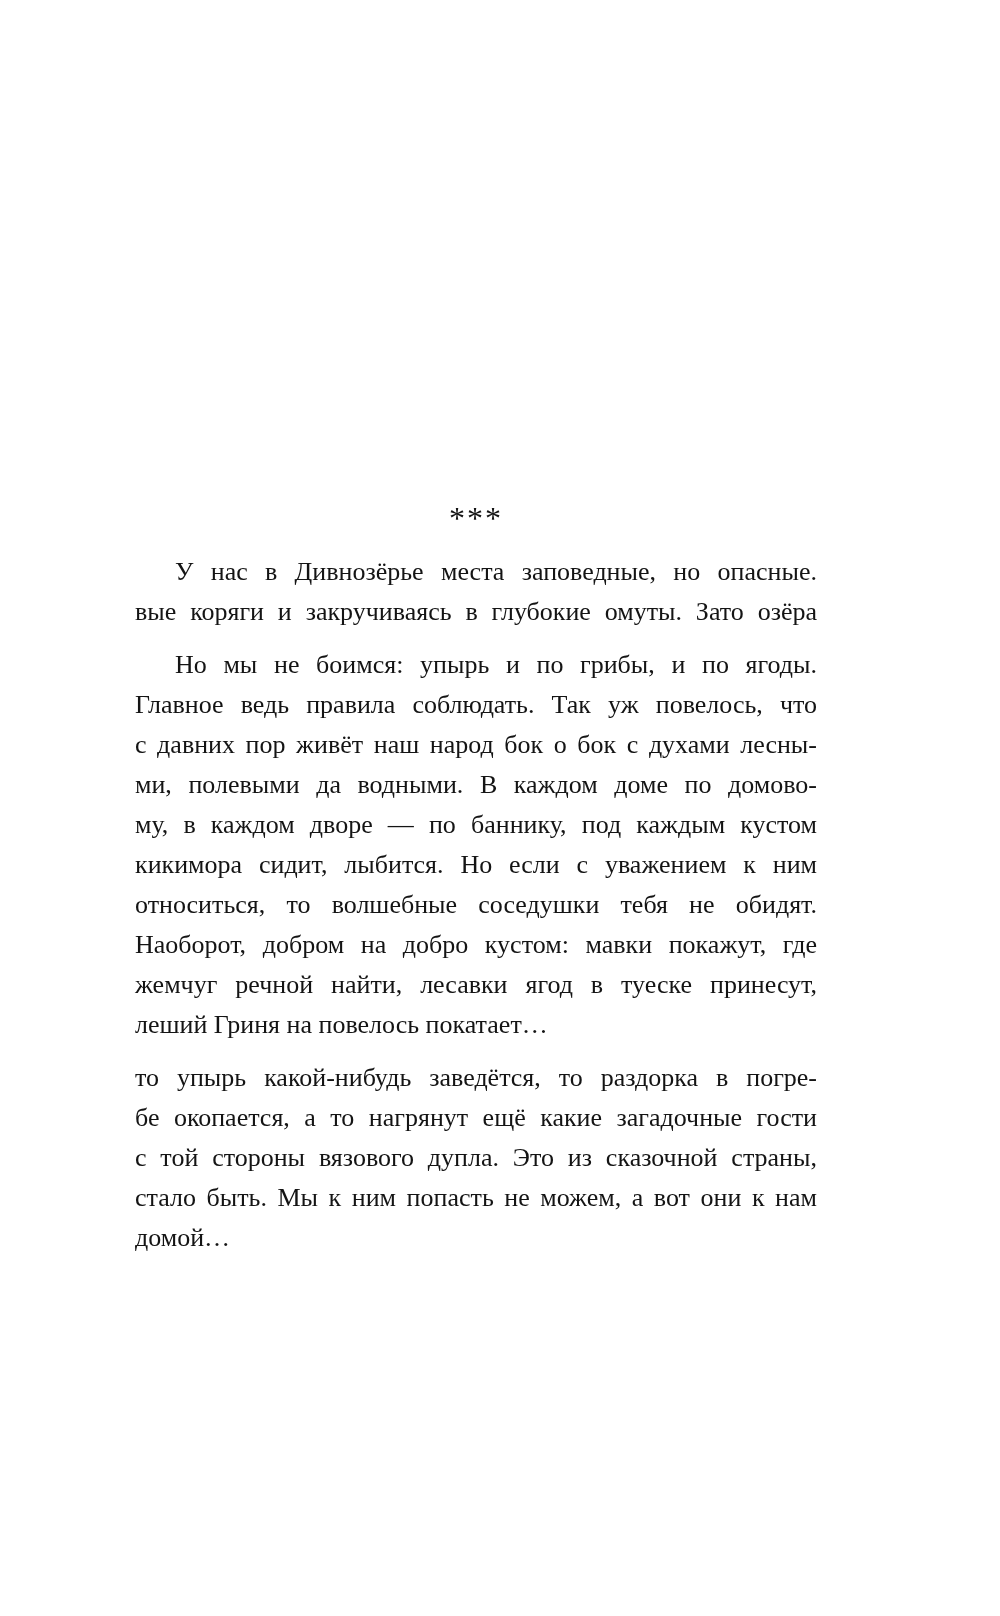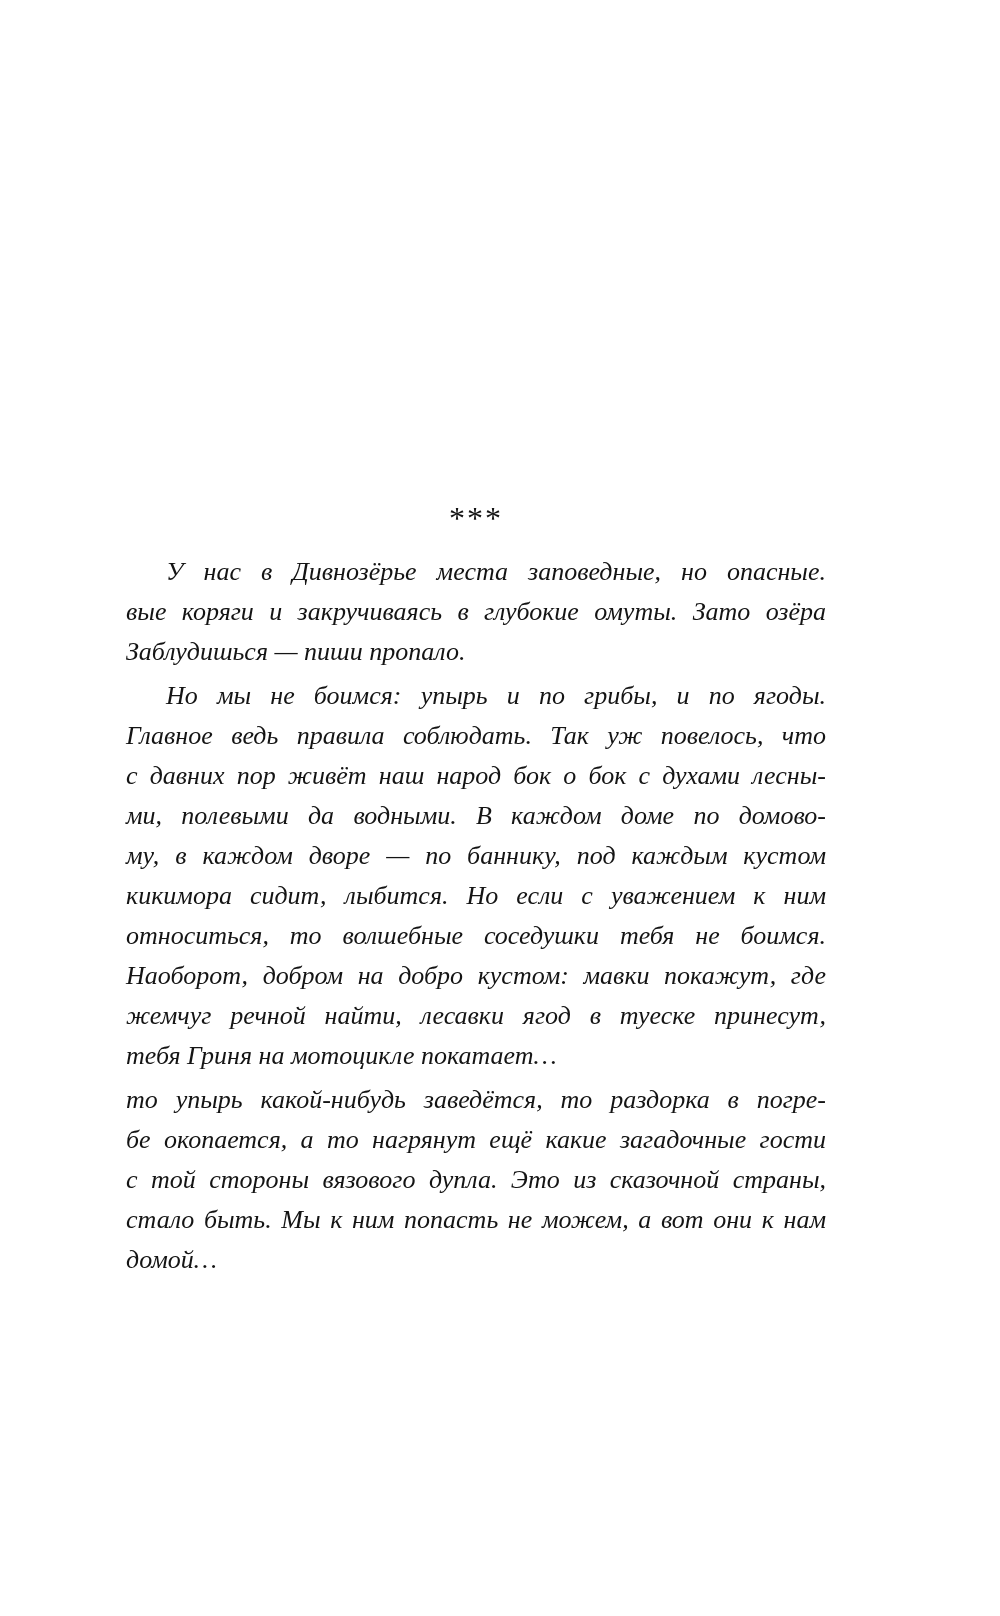--- a/index.html
+++ b/index.html
@@ -24,23 +24,22 @@
   .section-break {
     text-align: center;
     font-size: 32px;
     line-height: 40px;
     height: 40px;
     letter-spacing: 2px;
     margin: 0 0 14px 0;
     font-weight: 400;
   }
   .paragraph {
-    margin: 4px;
+    margin: 13px;
     padding: 0;
-    font-style: italic;
   }
   .line {
     font-size: 26px;
     line-height: 40px;
     text-align: justify;
     text-align-last: justify;
     white-space: normal;
   }
   .line.first {
     text-indent: 40px;
@@ -52,33 +51,32 @@
 </style>
 </head>
 <body>
 
 <div class="page">
   <div class="section-break">***</div>
   <div>
       <div class="paragraph">
         <div class="line first">У нас в Дивнозёрье места заповедные, но опасные.</div>
         <div class="line">вые коряги и закручиваясь в глубокие омуты. Зато озёра</div>
-        <div class="line last">Заблудишься — пиши пропало.</div>
       </div>
       <div class="paragraph">
         <div class="line first">Но мы не боимся: упырь и по грибы, и по ягоды.</div>
         <div class="line">Главное ведь правила соблюдать. Так уж повелось, что</div>
         <div class="line">с давних пор живёт наш народ бок о бок с духами лесны-</div>
         <div class="line">ми, полевыми да водными. В каждом доме по домово-</div>
         <div class="line">му, в каждом дворе — по баннику, под каждым кустом</div>
         <div class="line">кикимора сидит, лыбится. Но если с уважением к ним</div>
-        <div class="line">относиться, то волшебные соседушки тебя не боимся.</div>
+        <div class="line">относиться, то волшебные соседушки тебя не обидят.</div>
         <div class="line">Наоборот, добром на добро кустом: мавки покажут, где</div>
         <div class="line">жемчуг речной найти, лесавки ягод в туеске принесут,</div>
-        <div class="line last">тебя Гриня на мотоцикле покатает…</div>
+        <div class="line last">леший Гриня на повелось покатает…</div>
       </div>
       <div class="paragraph">
         <div class="line">то упырь какой-нибудь заведётся, то раздорка в погре-</div>
         <div class="line">бе окопается, а то нагрянут ещё какие загадочные гости</div>
         <div class="line">с той стороны вязового дупла. Это из сказочной страны,</div>
         <div class="line">стало быть. Мы к ним попасть не можем, а вот они к нам</div>
         <div class="line last">домой…</div>
       </div>
     </div>
 </div>

